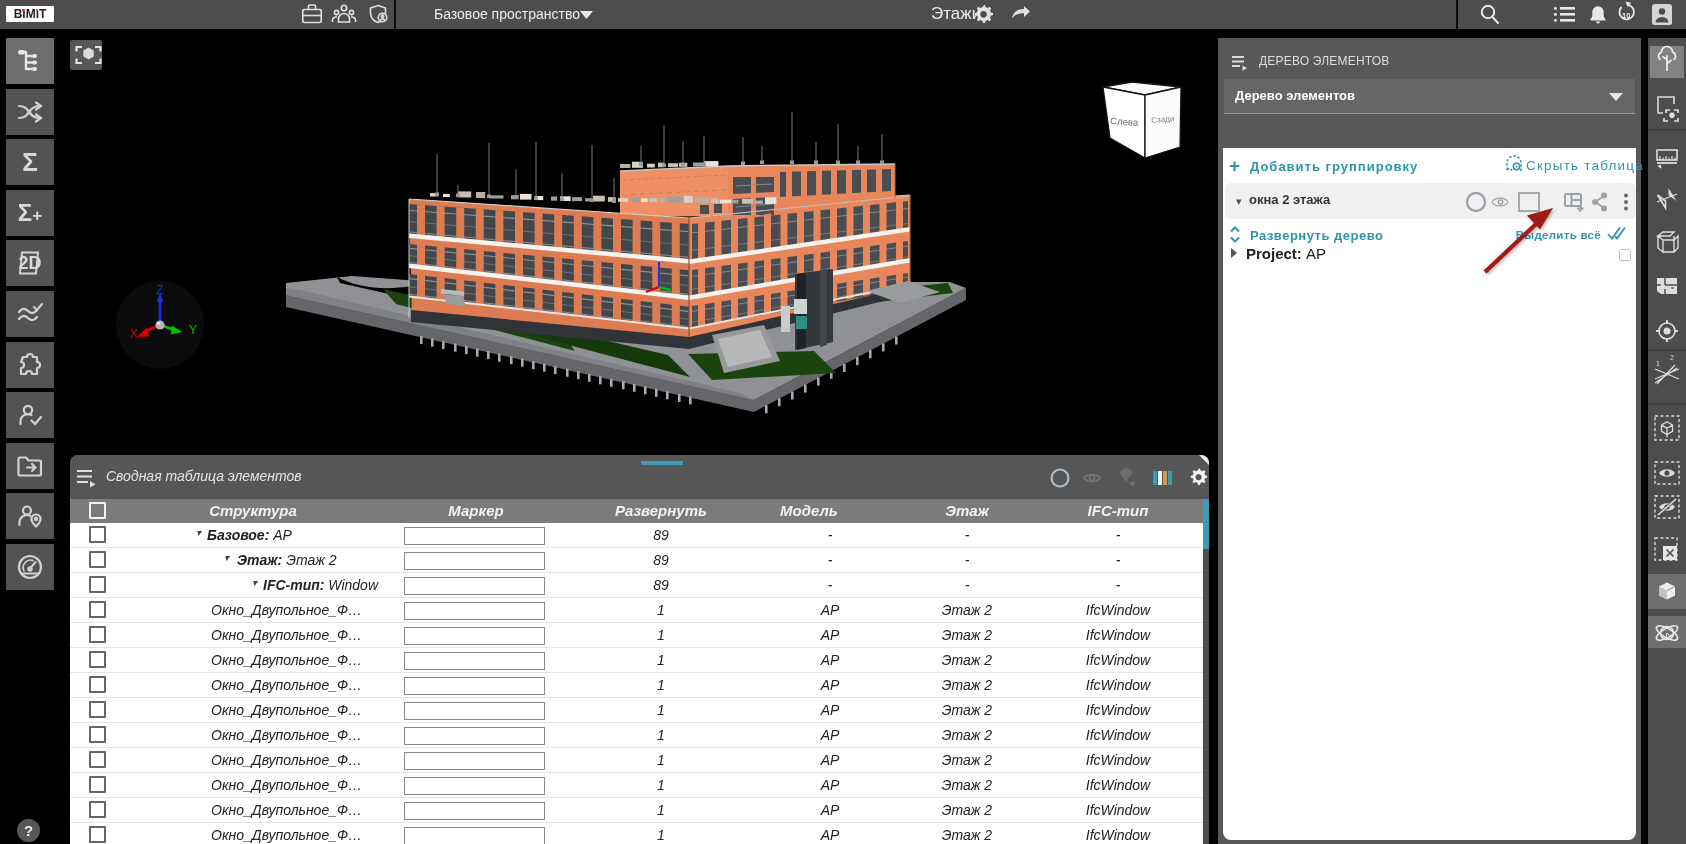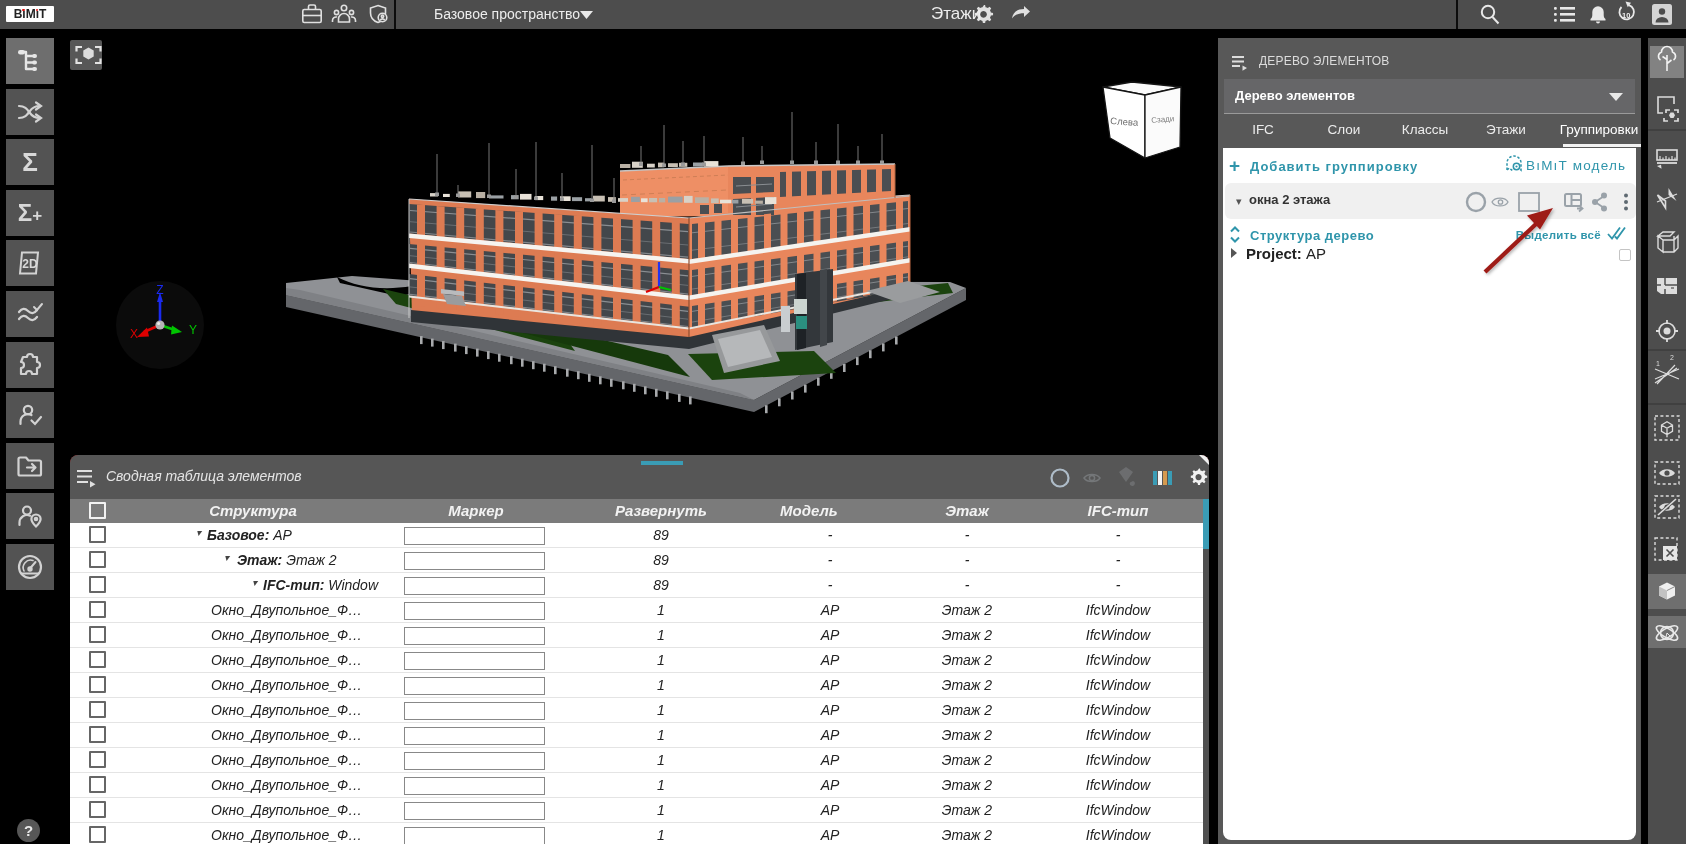--- a/index.html
+++ b/index.html
@@ -403,21 +403,21 @@
 <div class="lbtn" style="top:139.2px">
     <span style="color:#d8d8d8;font-size:26px;font-weight:bold;line-height:1">Σ</span>
   </div>
 <div class="lbtn" style="top:189.8px">
     <span style="color:#d8d8d8;font-size:24px;font-weight:bold;line-height:1">Σ<span style="font-size:17px">+</span></span>
   </div>
 <div class="lbtn" style="top:240.4px">
   <svg width="30" height="30" viewBox="0 0 30 30" fill="none" stroke="#d2d2d2" stroke-width="2">
     <path d="M7 4.5 h16 l-2 21 h-16 Z"></path>
   </svg>
-  <span style="position:absolute;color:#d8d8d8;font-size:12px;font-weight:bold;margin-top:1px">2D</span>
+  <span style="position:absolute;color:#d8d8d8;font-size:18px;font-weight:bold;margin-top:1px">2D</span>
 </div>
 <div class="lbtn" style="top:291px">
   <svg width="30" height="30" viewBox="0 0 30 30" fill="none" stroke="#d2d2d2" stroke-width="2.2" stroke-linecap="round">
     <path d="M4 13 c3 -4 6 -4 9 -1 c3 3 6 3 9 -1"></path>
     <path d="M4 20 c3 -4 6 -4 9 -1 c3 3 6 3 9 -1"></path>
     <path d="M19 8 l3 3 l5 -6" stroke-width="2"></path>
   </svg>
 </div>
 <div class="lbtn" style="top:341.6px">
   <svg width="30" height="30" viewBox="0 0 30 30" fill="none" stroke="#d2d2d2" stroke-width="2.2" stroke-linejoin="round">
@@ -627,37 +627,29 @@
 <div id="rpanel">
   <svg class="abs" style="left:13px;top:17px" width="18" height="16" viewBox="0 0 18 16" stroke="#dcdcdc" stroke-width="1.8" fill="none">
     <path d="M1 2 h12 M1 6.5 h12 M1 11 h8"></path>
     <path d="M11.5 10.5 l4.5 2.6 l-4.5 2.6 Z" fill="#dcdcdc" stroke="none"></path>
   </svg>
   <div class="abs" style="left:41px;top:16px;color:#dcdcdc;font-size:12px;letter-spacing:0.2px">ДЕРЕВО ЭЛЕМЕНТОВ</div>
   <div class="abs" style="left:6px;top:41px;width:411px;height:35px;background:#666668;border-bottom:1px solid #9a9a9a">
     <div class="abs" style="left:11px;top:9px;color:#fff;font-size:13px;font-weight:bold">Дерево элементов</div>
     <div class="abs" style="right:12px;top:14px;width:0;height:0;border-left:7px solid transparent;border-right:7px solid transparent;border-top:8px solid #e8e8e8"></div>
   </div>
-  <div class="abs" style="left:0;top:77px;width:423px;height:33px;color:#ececec;font-size:13.5px">
-    <div class="abs" style="left:27px;top:7px;width:36px;text-align:center">IFC</div>
-    <div class="abs" style="left:101px;top:7px;width:50px;text-align:center">Слои</div>
-    <div class="abs" style="left:176px;top:7px;width:62px;text-align:center">Классы</div>
-    <div class="abs" style="left:260px;top:7px;width:56px;text-align:center">Этажи</div>
-    <div class="abs" style="left:339px;top:7px;width:84px;text-align:center;color:#fff">Группировки</div>
-    <div class="abs" style="left:345px;top:29px;width:78px;height:2.5px;background:#f2f2f2"></div>
-  </div>
   <div id="rwhite">
     <div class="abs teal" style="left:6px;top:8px;font-size:19px;font-weight:bold;line-height:1">+</div>
     <div class="abs teal" style="left:27px;top:11px;font-size:13px;font-weight:bold;letter-spacing:1px;white-space:nowrap">Добавить группировку</div>
     <svg class="abs" style="left:281px;top:6px" width="20" height="20" viewBox="0 0 20 20" fill="none" stroke="#2f95ab" stroke-width="1.5">
       <path d="M3 16 v-7 a7 7 0 0 1 14 0 v7 l-2.3 -2 -2.3 2 -2.4 -2 -2.4 2 -2.3 -2 Z" stroke-dasharray="2.5 1.8"></path>
       <circle cx="12.5" cy="12.5" r="3.2" fill="#fff"></circle>
       <circle cx="12.5" cy="12.5" r="1.1" fill="#2f95ab" stroke="none"></circle>
     </svg>
-    <div class="abs teal" style="left:303px;top:10px;font-size:13.5px;letter-spacing:1.2px;white-space:nowrap">BıMıT модель</div>
+    <div class="abs teal" style="left:303px;top:10px;font-size:13.5px;letter-spacing:1.2px;white-space:nowrap">Скрыть таблица</div>
     <div class="abs" style="left:2px;top:35px;width:411px;height:36px;background:#f0f0f0;border-radius:6px">
       <div class="abs" style="left:11px;top:12px;color:#555;font-size:11px">▾</div>
       <div class="abs" style="left:24px;top:9px;color:#333;font-size:13px;font-weight:bold">окна 2 этажа</div>
       <svg class="abs" style="left:240px;top:8px" width="170" height="22" viewBox="0 0 170 22" fill="none" stroke="#9aa2a9" stroke-width="2">
         <circle cx="11" cy="11" r="9" stroke-width="2.4"></circle>
         <g stroke-width="1.3">
             <path d="M27 11 a8.5 6 0 0 1 16 0 a8.5 6 0 0 1 -16 0 Z"></path>
             <circle cx="35.5" cy="11" r="2.2"></circle>
           </g>
         <rect x="54" y="2" width="20" height="18" stroke-width="1.8"></rect>
@@ -675,21 +667,21 @@
         <g fill="#5f6a72" stroke="none">
           <circle cx="161" cy="4.5" r="2"></circle>
             <circle cx="161" cy="11" r="2"></circle>
             <circle cx="161" cy="17.5" r="2"></circle>
         </g>
       </svg>
     </div>
     <svg class="abs" style="left:5px;top:78px" width="14" height="17" viewBox="0 0 14 17" fill="none" stroke="#2f95ab" stroke-width="2">
       <path d="M3 5.5 L7 1.5 L11 5.5 M3 11.5 L7 15.5 L11 11.5"></path>
     </svg>
-    <div class="abs teal" style="left:27px;top:80px;font-size:13px;font-weight:bold;letter-spacing:0.5px;white-space:nowrap">Структура дерево</div>
+    <div class="abs teal" style="left:27px;top:80px;font-size:13px;font-weight:bold;letter-spacing:0.5px;white-space:nowrap">Развернуть дерево</div>
     <div class="abs teal" style="left:245px;top:81px;width:133px;font-size:11.5px;font-weight:bold;letter-spacing:0.3px;text-align:right;white-space:nowrap">Выделить всё</div>
     <svg class="abs" style="left:384px;top:78px" width="20" height="15" viewBox="0 0 20 15" fill="none" stroke="#2f95ab" stroke-width="1.8">
       <path d="M1 8 l4 4.5 L13 1.5 M8 10.5 l2 2 L18 1.5"></path>
     </svg>
     <div class="abs" style="left:8px;top:100px;width:0;height:0;border-top:5px solid transparent;border-bottom:5px solid transparent;border-left:6px solid #555"></div>
     <div class="abs" style="left:23px;top:97px;color:#222;font-size:15px"><b>Project:</b> АР</div>
     <div class="abs" style="left:396px;top:101px;width:12px;height:12px;border:1.5px solid #c4c4c4;border-radius:2px"></div>
     <svg class="abs" style="left:250px;top:50px" width="120" height="90" viewBox="0 0 120 90">
       <defs>
           <filter id="ash" x="-30%" y="-30%" width="160%" height="160%">

